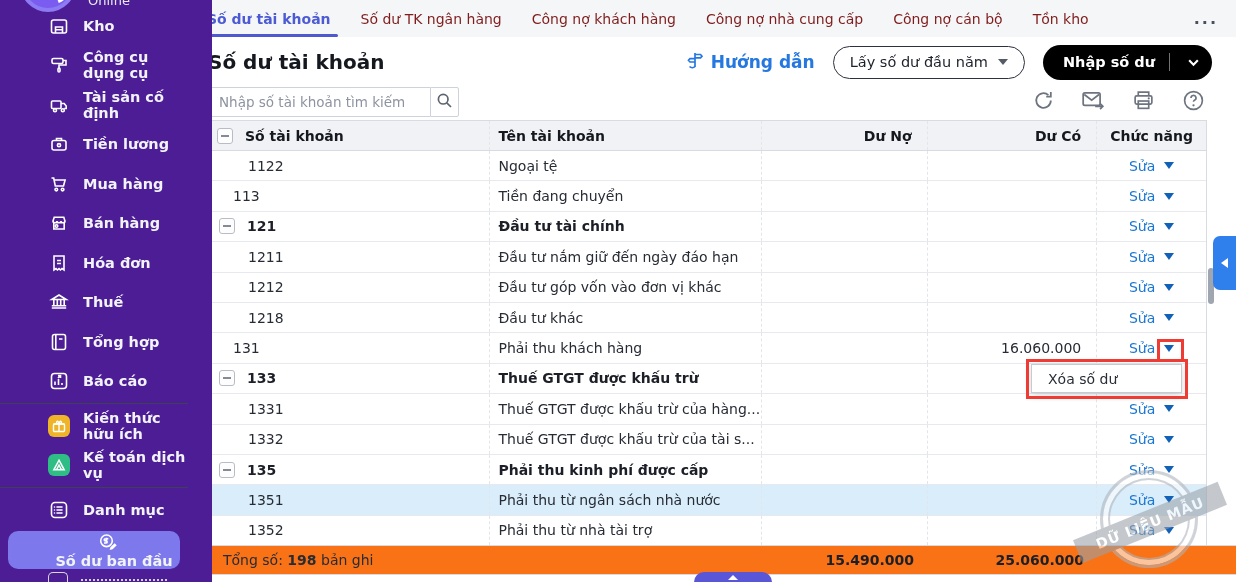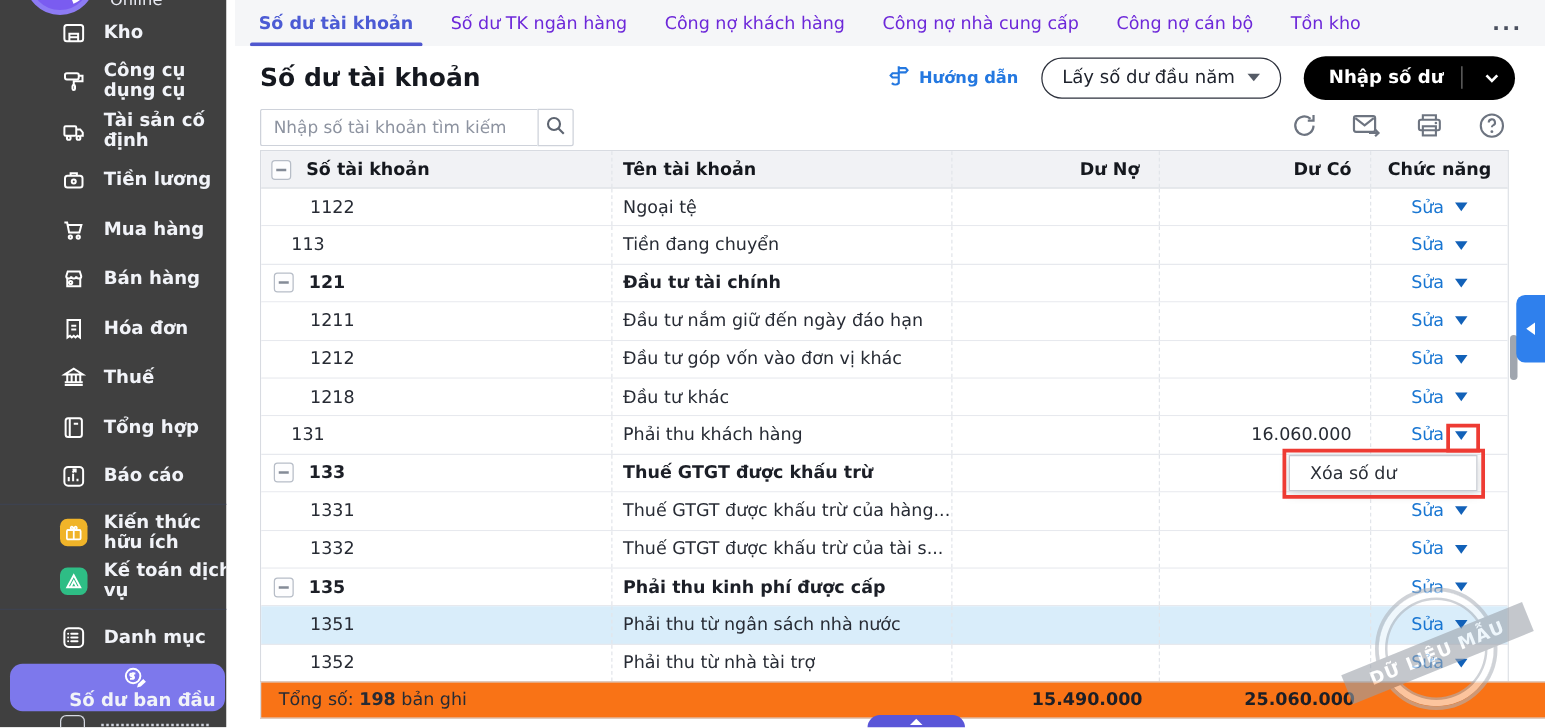--- a/index.html
+++ b/index.html
@@ -1,22 +1,22 @@
 <!DOCTYPE html>
 <html><head>
 <meta charset="utf-8">
 <style>
   * { margin:0; padding:0; box-sizing:border-box; }
   html,body { width:1236px; height:582px; overflow:hidden; background:#fff;
     font-family:"DejaVu Sans","Liberation Sans",sans-serif; }
   .page { position:relative; width:1236px; height:582px; background:#fff; overflow:hidden; }
 
   
-  .sidebar { position:absolute; left:0; top:0; width:181px; height:582px;
-    background:#404040; overflow:hidden; z-index:5; }
+  .sidebar { position:absolute; left:0; top:0; width:212px; height:582px;
+    background:#4c1d95; overflow:hidden; z-index:5; }
   .logo-circle { position:absolute; left:20px; top:-44px; width:56px; height:56px;
     border-radius:50%; background:#7a5cf0; border:4px solid #8d7bf4; }
   .logo-circle::after{ content:""; position:absolute; left:12px; top:10px; width:24px; height:24px;
     border:5px solid #fff; border-radius:50%; border-bottom-color:transparent; transform:rotate(25deg);}
   .online-label { position:absolute; left:88px; top:-7px; color:#e8eaf2; font-size:13px; }
   .menu { position:absolute; left:0; top:6px; width:188px; }
   .menu-item { display:flex; align-items:center; height:39.5px; padding-left:48px;
     color:#f1f3f8; font-size:14.5px; font-weight:600; cursor:pointer; }
   .menu-item .mi { width:22px; height:22px; margin-right:13px; flex:0 0 22px;
     display:flex; align-items:center; justify-content:center; }
@@ -25,33 +25,33 @@
   .menu-divider { height:1px; background:#3d424f; margin:2px 0; }
   .icon-badge { width:22px; height:22px; border-radius:6px; display:flex; align-items:center; justify-content:center; }
   .badge-yellow { background:#f0b429; }
   .badge-green { background:#2ebd85; }
   .mi svg { display:block; }
 
   
   .tabbar { position:absolute; left:188px; top:0; width:1048px; height:37px;
     background:#f5f6f8; display:flex; align-items:center; padding-left:4px; }
   .tab { position:relative; height:37px; display:flex; align-items:center;
-    padding:0 15px; font-size:14px; color:#6d28d9; cursor:pointer; white-space:nowrap; }
+    padding:0 15px; font-size:14px; color:#7f1d1d; cursor:pointer; white-space:nowrap; }
   .tab.active { color:#4c5bd4; font-weight:600; }
   .tab.active::after { content:""; position:absolute; left:8px; right:8px; bottom:0;
     height:3px; background:#5058cf; border-radius:2px; }
   .tab-more { margin-left:auto; margin-right:18px; color:#4a4f5e; font-size:16px;
     letter-spacing:2px; font-weight:700; cursor:pointer; }
 
   
   .page-header { position:absolute; left:188px; top:37px; width:1048px; height:50px;
     background:#fff; display:flex; align-items:center; }
   .page-title { margin-left:20px; font-size:20px; font-weight:700; color:#15181f; }
   .header-actions { margin-left:auto; margin-right:24px; display:flex; align-items:center; gap:18px; }
-  .guide-link { display:flex; align-items:center; gap:7px; color:#2478e0; font-size:13px;
+  .guide-link { display:flex; align-items:center; gap:7px; color:#2478e0; font-size:17px;
     font-weight:600; cursor:pointer; }
   .pill-btn { display:flex; align-items:center; gap:10px; border:1.5px solid #2d313c;
     border-radius:17px; height:33px; padding:0 16px; font-size:14.5px; color:#1d212b;
     background:#fff; cursor:pointer; font-weight:500; }
   .pill-caret { width:0; height:0; border-left:5px solid transparent; border-right:5px solid transparent;
     border-top:6px solid #555b66; }
   .primary-btn { display:flex; align-items:center; background:#000000; color:#fff;
     border-radius:18px; height:35px; padding:0 6px 0 20px; font-size:14.5px; font-weight:700; cursor:pointer; }
   .primary-btn .divider { width:1px; height:18px; background:rgba(255,255,255,.45); margin:0 10px 0 14px; }
   .primary-btn .chev { width:26px; height:26px; display:flex; align-items:center; justify-content:center; }

